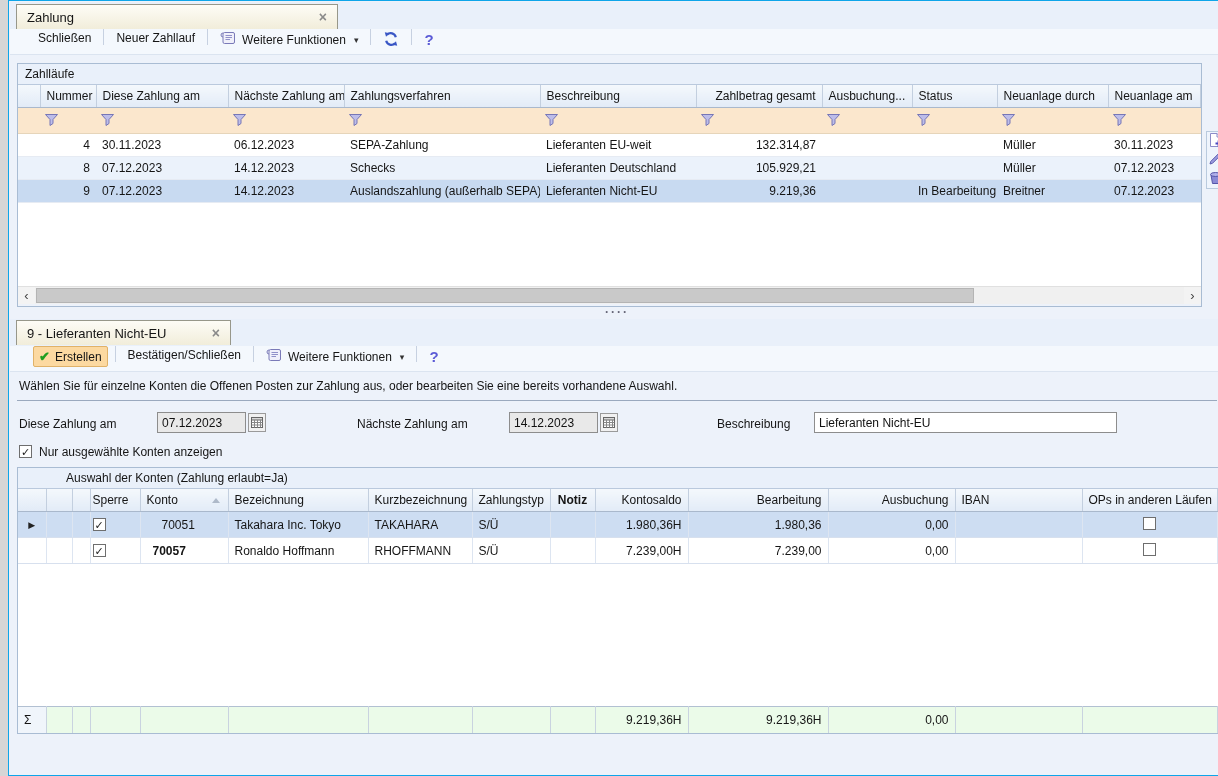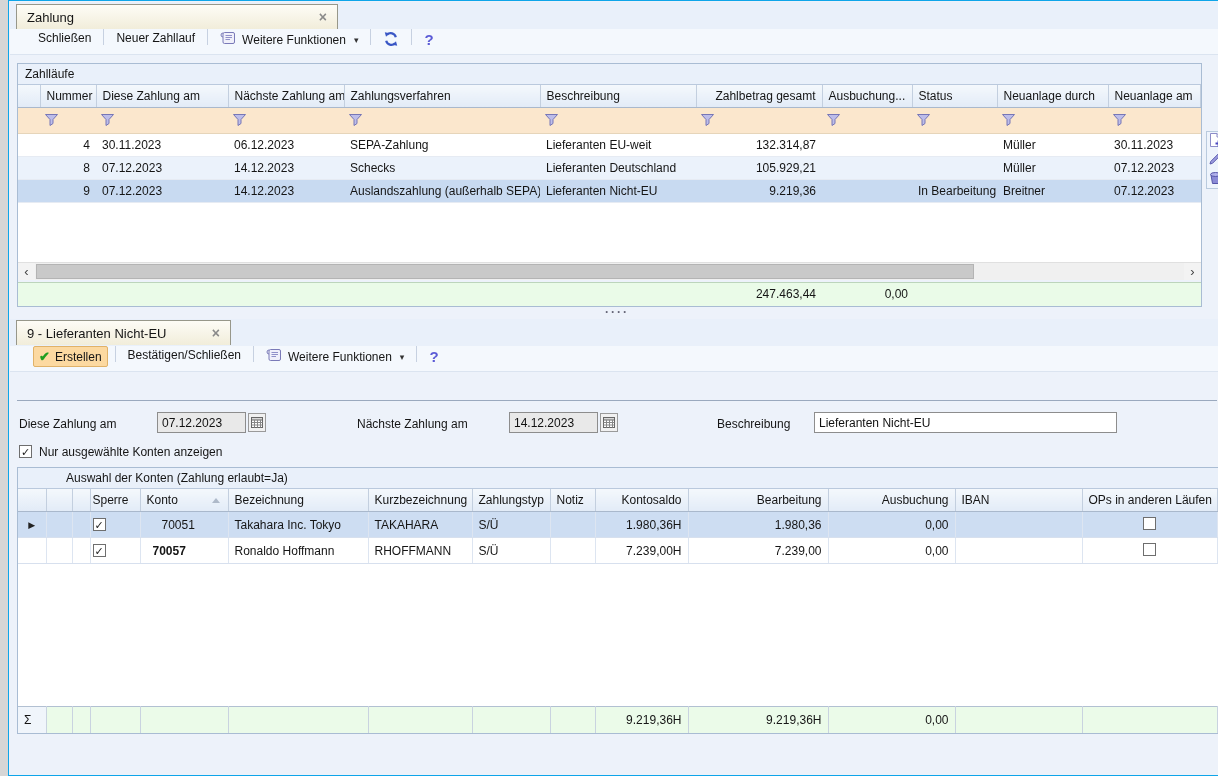--- a/index.html
+++ b/index.html
@@ -20,21 +20,21 @@
   .dd{font-size:9px;color:#333;margin-left:3px;}
   .helpq{color:#5b5bd6;font-weight:bold;font-size:15px;}
   .greenchk{color:#1f9e1f;font-weight:bold;font-size:13px;}
   
   .panel{position:absolute;box-sizing:border-box;border:1px solid #a9bcd3;display:flex;flex-direction:column;background:#a21caf;}
   .gcaption{height:20px;line-height:20px;background:#e9f0fa;border-bottom:1px solid #bac9dd;padding-left:7px;flex:0 0 auto;}
   table.grid{border-collapse:collapse;table-layout:fixed;width:100%;flex:0 0 auto;font-size:12px;}
   .grid th{background:linear-gradient(#f4f8fc,#e2ebf7);border-right:1px solid #c3cfdf;border-bottom:1px solid #a9b8cc;
            font-weight:normal;text-align:left;padding:0 6px;height:22px;overflow:hidden;white-space:nowrap;position:relative;}
   .grid th.num{text-align:right;}
-  .grid th.ctr{text-align:left;}
+  .grid th.ctr{text-align:center;font-weight:bold;}
   .grid td{overflow:hidden;white-space:nowrap;padding:0 6px;}
   tr.gfilter td{background:#fbe7cd;border-bottom:1px solid #e6d5ba;height:23px;padding:2px 0 0 5px;}
   tr.urow td{height:22px;border-bottom:1px solid #e6ebf3;background:#fff;}
   tr.urow.alt td{background:#ebf2fb;}
   tr.urow.sel td{background:#c8daf1;}
   tr.lrow td{height:25px;border-right:1px solid #dde5f1;border-bottom:1px solid #d7e0ee;background:#fff;}
   tr.lrow.sel td{background:#cdddf2;}
   td.num,.num{text-align:right;}
   td.ctr{text-align:center;}
   .filler{flex:1 1 auto;background:#fff;}
@@ -216,24 +216,20 @@
       </tr>
     </tbody>
       </table>
     <div class="filler"></div>
     <div class="hscroll">
       <span class="sarrow">‹</span>
       <span class="sthumb"></span>
       <span class="sarrow" style="position:absolute;right:0;">›</span>
     </div>
     <div class="gap2"></div>
-    <div class="usummary">
-      <span class="abs num" style="left:678px;top:4px;width:120px;">247.463,44</span>
-      <span class="abs num" style="left:804px;top:4px;width:86px;">0,00</span>
-    </div>
   </div>
 
   <div class="sideicons">
     <span><svg width="13" height="14" viewBox="0 0 13 14">
           <path d="M1.5 0.5 H8 L11.5 4 V13.5 H1.5 Z" fill="#fff" stroke="#8c8cc8"></path>
           <path d="M8 0.5 V4 H11.5" fill="none" stroke="#8c8cc8"></path>
           <path d="M6.5 10.5 H12.5 M9.5 7.5 V13.5" stroke="#4848c0" stroke-width="1.8" fill="none"></path>
         </svg></span>
     <span><svg width="13" height="13" viewBox="0 0 13 13">
           <path d="M1 12 L3.5 11.3 L12 2.8 L10.2 1 L1.7 9.5 Z" fill="#9a9ade" stroke="#5c5cae"></path>
@@ -270,20 +266,21 @@
             <path d="M5.5 4.5 H12 M5.5 6.5 H12 M5.5 8.5 H10" stroke="#9090c8" fill="none"></path>
           </svg>
       </span>
       <span>Weitere Funktionen</span>
       <span class="dd">▾</span>
     </span>
     <span class="sep"></span>
     <span class="tbtn helpq">?</span>
   </div>
 
+  <div class="instr" style="left:10px;top:378px;">Wählen Sie für einzelne Konten die Offenen Posten zur Zahlung aus, oder bearbeiten Sie eine bereits vorhandene Auswahl.</div>
   <div class="divider" style="left:8px;top:399px;width:1200px;"></div>
 
   <div class="field-label" style="left:10px;top:416px;">Diese Zahlung am</div>
   <input class="fld gray" style="left: 148px; top: 411px; width: 89px;" value="07.12.2023">
   <span class="calbtn" style="left:239px;top:412px;">
       <svg width="12" height="11" viewBox="0 0 12 11">
         <rect x="0.5" y="0.5" width="11" height="10" fill="#fff" stroke="#666"></rect>
         <rect x="0.5" y="0.5" width="11" height="2.5" fill="#d8d8d8" stroke="#666"></rect>
         <path d="M0.5 5.5 H11.5 M0.5 8 H11.5 M3.5 3 V10.5 M6.5 3 V10.5 M9.5 3 V10.5" stroke="#888" fill="none"></path>
       </svg>

